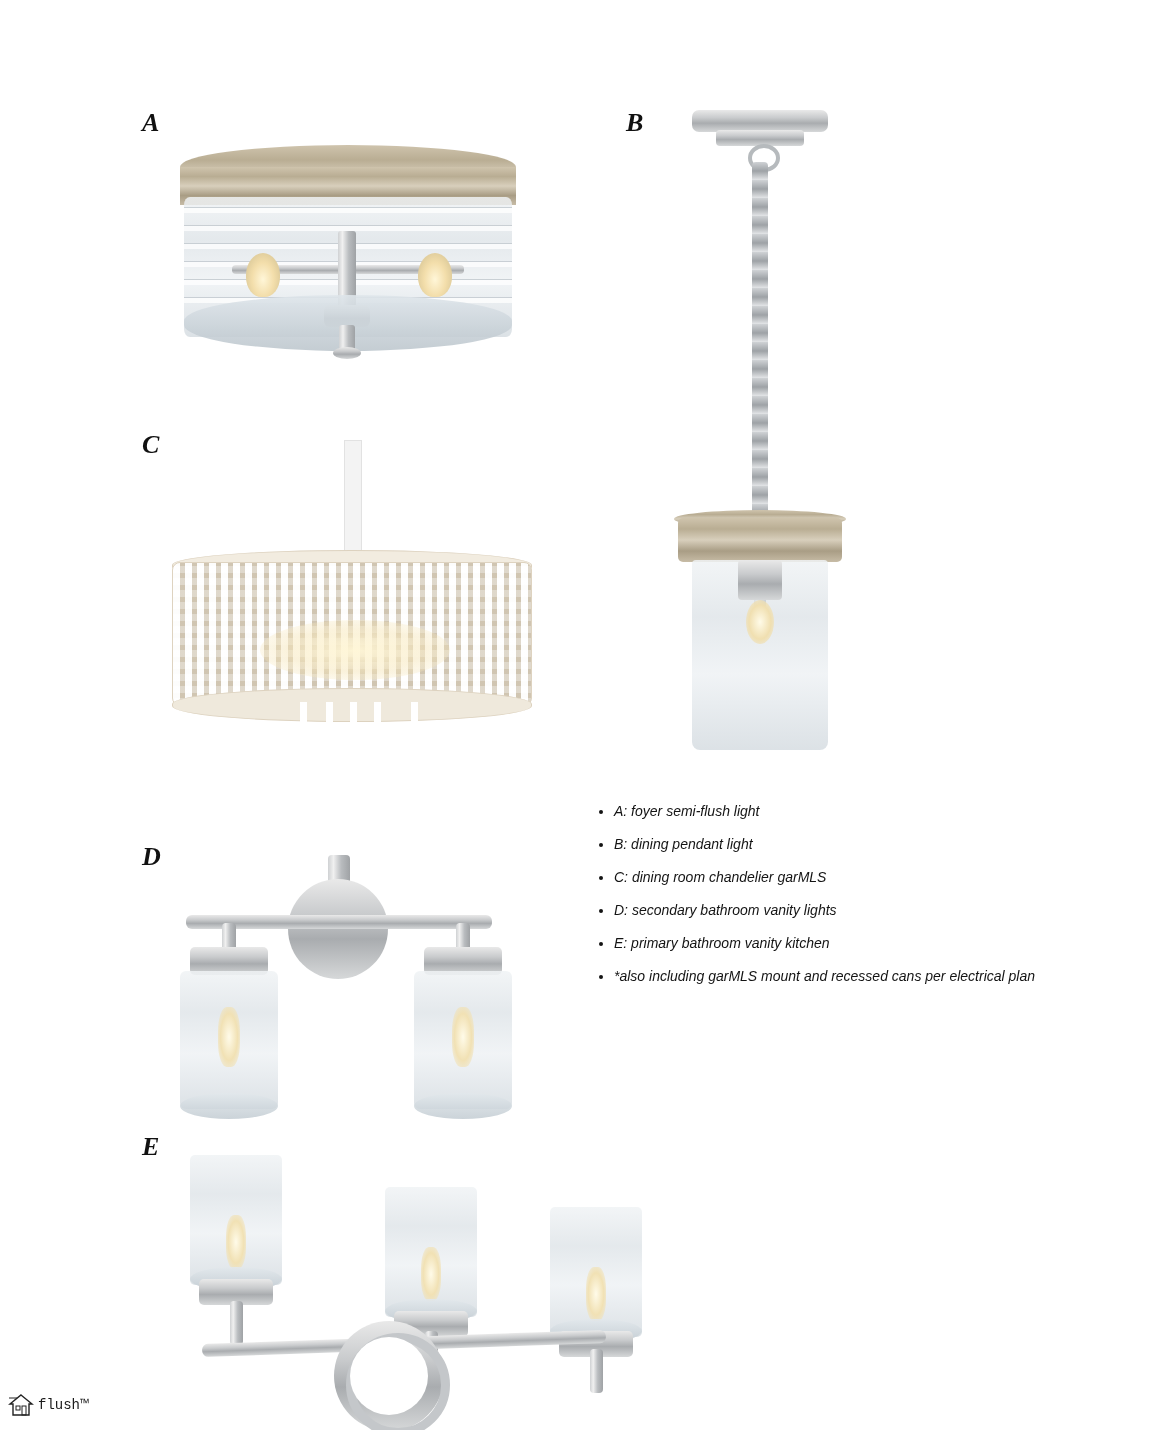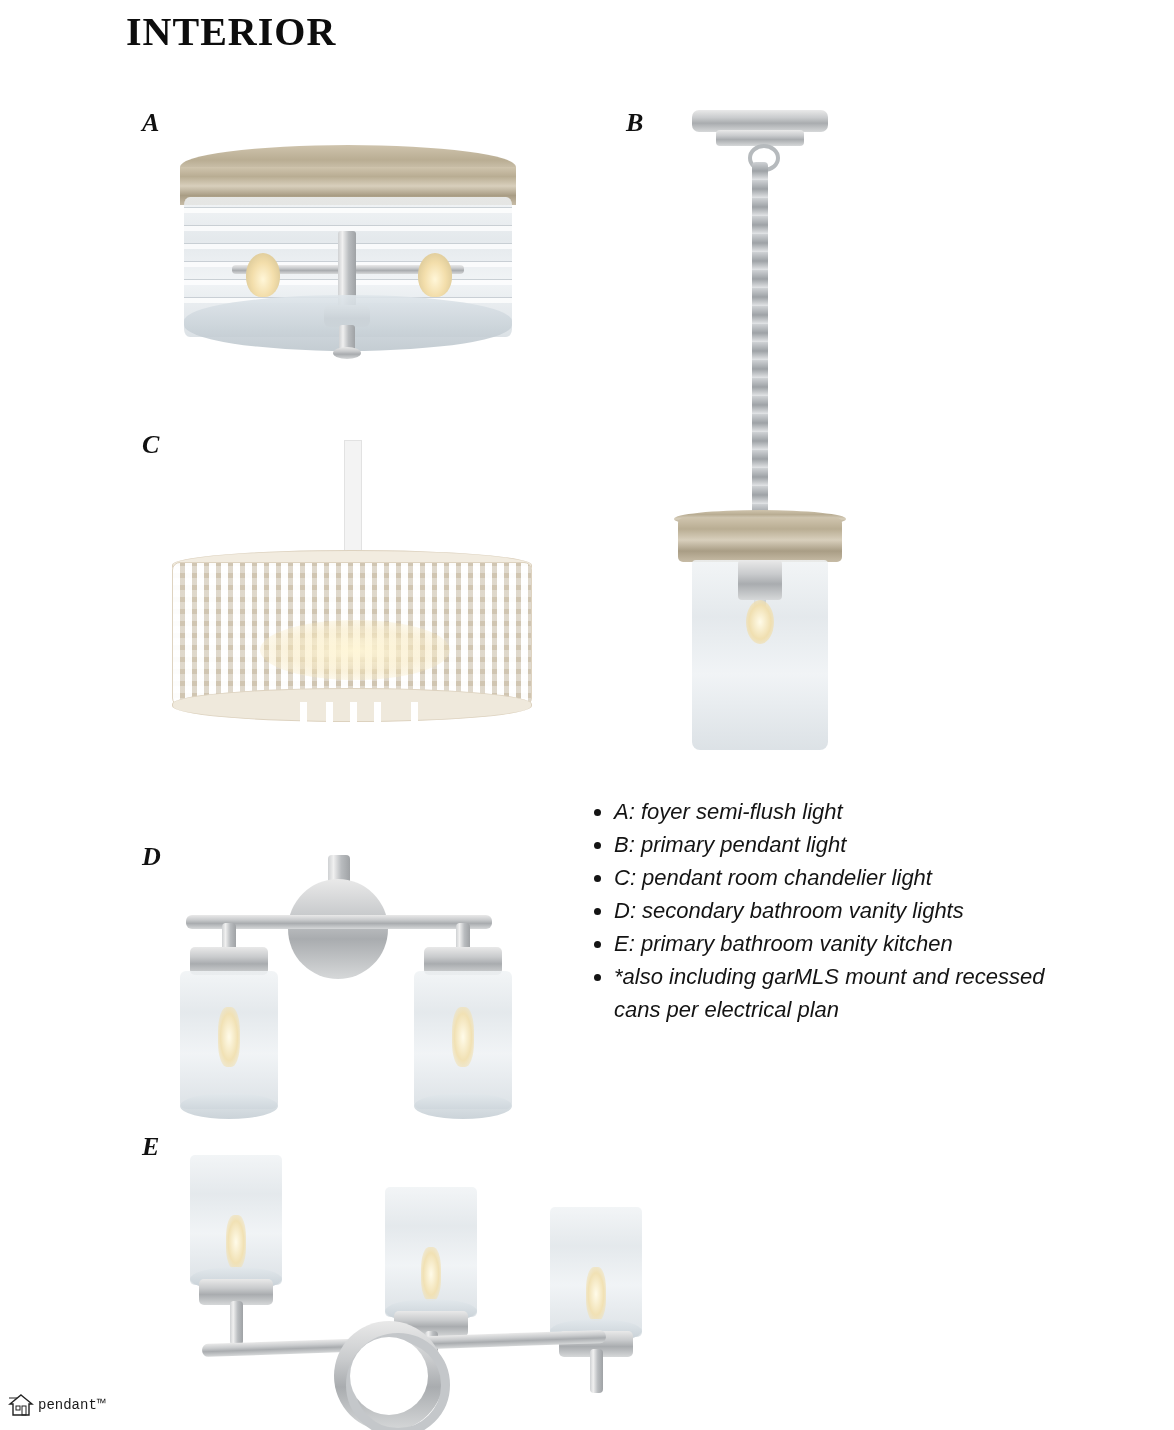--- a/index.html
+++ b/index.html
@@ -107,37 +107,36 @@
   #figE .bar{position:absolute;left:52px;top:192px;width:404px;height:13px;border-radius:6px;transform:rotate(-2deg);}
   #figE .drop{position:absolute;width:13px;height:44px;border-radius:4px;}
   #figE .back{position:absolute;left:184px;top:176px;width:110px;height:110px;border-radius:50%;}
   #figE .backinner{position:absolute;left:200px;top:192px;width:78px;height:78px;border-radius:50%;background:#ffffff;}
   #figE .backring{position:absolute;left:196px;top:188px;width:86px;height:86px;border-radius:50%;border:9px solid #c4c7ca;}
 
   
   .legend{position:absolute;left:588px;top:795px;width:470px;}
   .legend li{
     font-family:"Liberation Sans", sans-serif;
-    font-style:italic;font-size:22px;color:#141414;
+    font-style:italic;font-size:14px;color:#141414;
     line-height:33px;margin:0 0 0 0;
   }
   .legend ul{margin:0;padding-left:26px;}
 
   
   .footer{position:absolute;left:8px;top:1392px;display:flex;align-items:center;gap:4px;}
   .footer .mark{width:26px;height:26px;position:relative;}
   .footer .mark svg{display:block;}
   .footer .txt{font-family:"Liberation Mono", monospace;font-size:14px;color:#1a1a1a;letter-spacing:0;}
 </style>
 </head>
 <body>
 
 <div class="page">
 
-  <div class="title">INTERIOR</div>
 
   <div class="letter" style="left:142px;top:108px;">A</div>
   <div class="fig" id="figA">
     <div class="wood wood-top"></div>
     <div class="wood wood-body"></div>
 
     <div class="glassband drum"></div>
     <div class="rib" style="top:62px;"></div>
     <div class="rib" style="top:80px;"></div>
     <div class="rib" style="top:98px;"></div>
@@ -229,33 +228,33 @@
 
     <div class="metal bar"></div>
     <div class="metal back"></div>
     <div class="backring"></div>
     <div class="backinner"></div>
   </div>
 
   <div class="legend">
     <ul>
       <li>A: foyer semi-flush light</li>
-      <li>B: primary pendant light</li>
-      <li>C: pendant room chandelier light</li>
+      <li>B: dining pendant light</li>
+      <li>C: dining room chandelier garMLS</li>
       <li>D: secondary bathroom vanity lights</li>
       <li>E: primary bathroom vanity kitchen</li>
       <li>*also including garMLS mount and recessed cans per electrical plan</li>
     </ul>
   </div>
 
   <div class="footer">
     <span class="mark">
       <svg width="26" height="26" viewBox="0 0 26 26">
         <polygon points="13,3 24,12 21,12 21,23 5,23 5,12 2,12" fill="none" stroke="#222" stroke-width="1.4"></polygon>
         <rect x="8" y="14" width="4" height="4" fill="none" stroke="#222" stroke-width="1"></rect>
         <rect x="14" y="14" width="4" height="9" fill="none" stroke="#222" stroke-width="1"></rect>
         <line x1="1" y1="6" x2="9" y2="6" stroke="#222" stroke-width="1"></line>
       </svg>
     </span>
-    <span class="txt">pendant™</span>
+    <span class="txt">flush™</span>
   </div>
 
 </div>
 
 </body></html>

